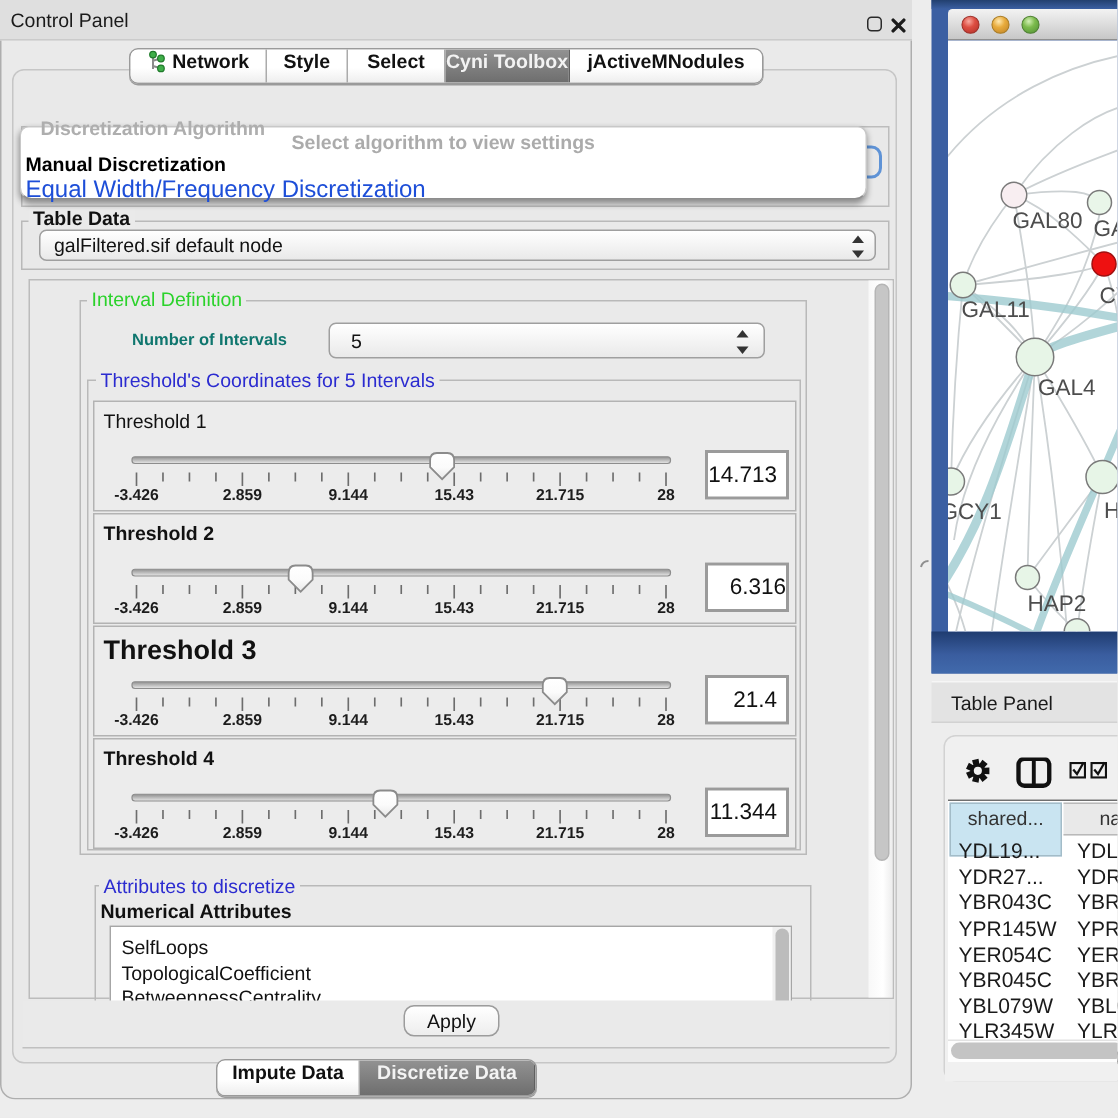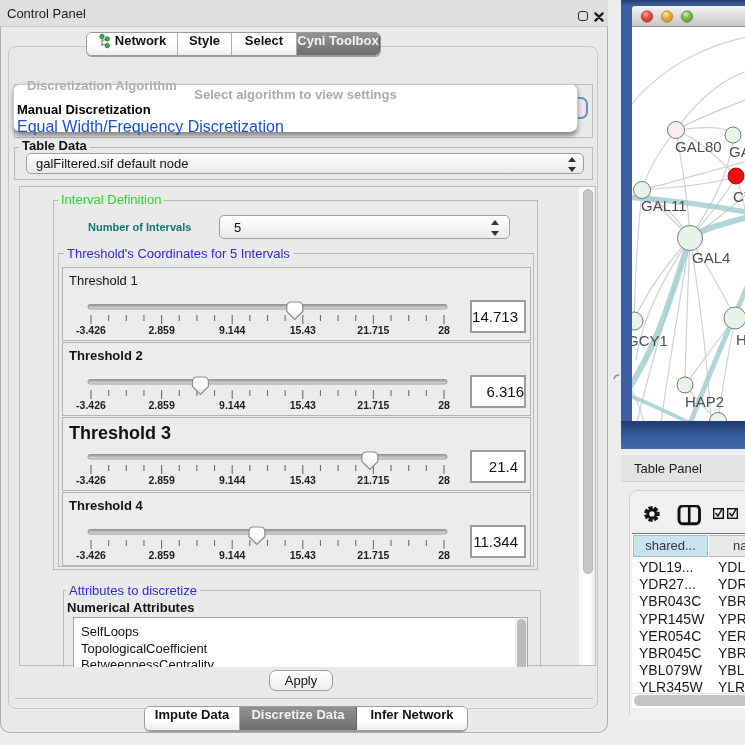--- a/index.html
+++ b/index.html
@@ -39,20 +39,21 @@
    <path d="M4 4 L4 13 M4 7.5 L9 6 M4 11 L9 12.5" stroke="#8a8a8a" stroke-width="1.3" fill="none"></path>
    <circle cx="4" cy="3.4" r="2.2" fill="#3fae49" stroke="#1f7a2a" stroke-width=".8"></circle>
    <circle cx="9.3" cy="6" r="2.2" fill="#3fae49" stroke="#1f7a2a" stroke-width=".8"></circle>
    <circle cx="9.3" cy="12.6" r="2.2" fill="#3fae49" stroke="#1f7a2a" stroke-width=".8"></circle>
   </svg>
       <span>Network</span>
     </div>
  <div style="width:54px">Style</div>
  <div style="width:65px">Select</div>
  <div class="sel" style="width:83px">Cyni Toolbox</div>
+ <div style="width:128px">jActiveMNodules</div>
 </div>
 
 <div class="abs" style="left:14px;top:84px;width:579px;height:54px;border:1px solid #bdbdbd"></div>
 <div class="abs" style="left:562px;top:97px;width:26px;height:22px;border:2.6px solid #5f93d6;border-radius:7px;background:#e8e8e8"></div>
 
 <div class="abs" style="left:14px;top:147px;width:579px;height:33px;border:1px solid #b9b9b9"></div>
 <div class="grouptitle" style="left:19px;top:139px;font-weight:bold;color:#111">Table Data</div>
 <div class="combo" style="left:26px;top:153px;width:558px;height:21px">
   <span class="txt">galFiltered.sif default node</span>
   <span class="updn" style="right:7px;top:3px;height:15px"></span>
@@ -269,21 +270,20 @@
 <div class="abs" style="left:515px;top:618px;width:12px;height:53px;background:#f0f0f0"></div>
 <div class="abs" style="left:517px;top:619px;width:9px;height:53px;background:#bcbcbc;border-radius:4.5px"></div>
 
 <div class="abs" style="left:15px;top:667px;width:578px;height:32px;background:#eaeaea;border-bottom:1px solid #c0c0c0"></div>
 <div class="abs" style="left:269px;top:670px;width:64px;height:21px;background:linear-gradient(#ffffff,#ededed);
 border:1px solid #9c9c9c;border-radius:7px;font-size:13px;color:#111;display:flex;align-items:center;justify-content:center">Apply</div>
 
 <div class="seg" style="left:144px;top:706px;height:25px">
  <div style="width:95px">Impute Data</div>
  <div class="sel" style="width:117px">Discretize Data</div>
- <div style="width:110px">Infer Network</div>
 </div>
 
 <div class="abs" style="left:13px;top:84px;width:565px;height:49px;background:#ffffff;border:1px solid #c8c8c8;border-bottom:1.5px solid #8d8d8d;
 border-radius:6px 6px 8px 8px;box-shadow:0 2.5px 4px rgba(0,0,0,.4)"></div>
 <div class="grouptitle" style="left:24px;top:79px;font-weight:bold;color:#aeaeae;background:transparent">Discretization Algorithm</div>
 <div class="abs" style="left:13px;top:87px;width:565px;height:15px;font-size:13px;font-weight:bold;color:#ababab;text-align:center">Select algorithm to view settings</div>
 <div class="abs" style="left:17px;top:102px;font-size:13px;font-weight:bold;color:#000">Manual Discretization</div>
 <div class="abs" style="left:17px;top:118px;font-size:16px;color:#1d4ed8">Equal Width/Frequency Discretization</div>
 
 <div class="abs" style="left:613px;top:367px;width:8px;height:8px">
@@ -391,20 +391,20 @@
  <rect x="36" y="0.8" width="20.5" height="18" rx="4" fill="none" stroke="#111" stroke-width="2.9"></rect>
  <line x1="46.2" y1="0.8" x2="46.2" y2="18.8" stroke="#111" stroke-width="2.6"></line>
  <g fill="none" stroke="#111" stroke-width="1.4">
   <rect x="70.7" y="3.7" width="9.6" height="9.6"></rect>
   <rect x="84.7" y="3.7" width="9.6" height="9.6"></rect>
   <path d="M72.5 8 L75 11 L79.5 3.2" stroke-width="1.5"></path>
   <path d="M86.5 8 L89 11 L93.5 3.2" stroke-width="1.5"></path>
  </g>
 </svg>
 <div class="abs" style="left:632px;top:533px;width:113px;height:175px;background:#fff;border-top:1.5px solid #6f6f6f"></div>
-<div class="abs" style="left:633px;top:535px;width:75px;height:22px;background:#c9e4f1;border:1px solid #a3bcc8;
+<div class="abs" style="left:633px;top:535px;width:75px;height:36px;background:#c9e4f1;border:1px solid #a3bcc8;
 font-size:13px;color:#333;text-align:center;line-height:20px">shared...</div>
 <div class="abs" style="left:709px;top:535px;width:40px;height:22px;background:#e9e9e9;border:1px solid #b9b9b9;border-left:none;
 font-size:13px;color:#333;line-height:20px;padding-left:24px">nam</div>
 <div class="abs" style="left:639px;top:559px;font-size:14px;color:#1a1a1a;line-height:17.2px">YDL19...<br>YDR27...<br>YBR043C<br>YPR145W<br>YER054C<br>YBR045C<br>YBL079W<br>YLR345W<br>YIL052C</div>
 <div class="abs" style="left:718px;top:559px;font-size:14px;color:#1a1a1a;line-height:17.2px">YDL1<br>YDR2<br>YBR0<br>YPR1<br>YER0<br>YBR0<br>YBL0<br>YLR3<br>YIL0</div>
 <div class="abs" style="left:632px;top:693px;width:113px;height:15px;background:#fdfdfd;border-top:1px solid #e2e2e2"></div>
 <div class="abs" style="left:634px;top:695px;width:115px;height:11px;background:#c4c4c4;border-radius:5.5px"></div>
 <div class="abs" style="left:630px;top:708px;width:124px;height:13px;background:#f0f0f0"></div>
 </body></html>

